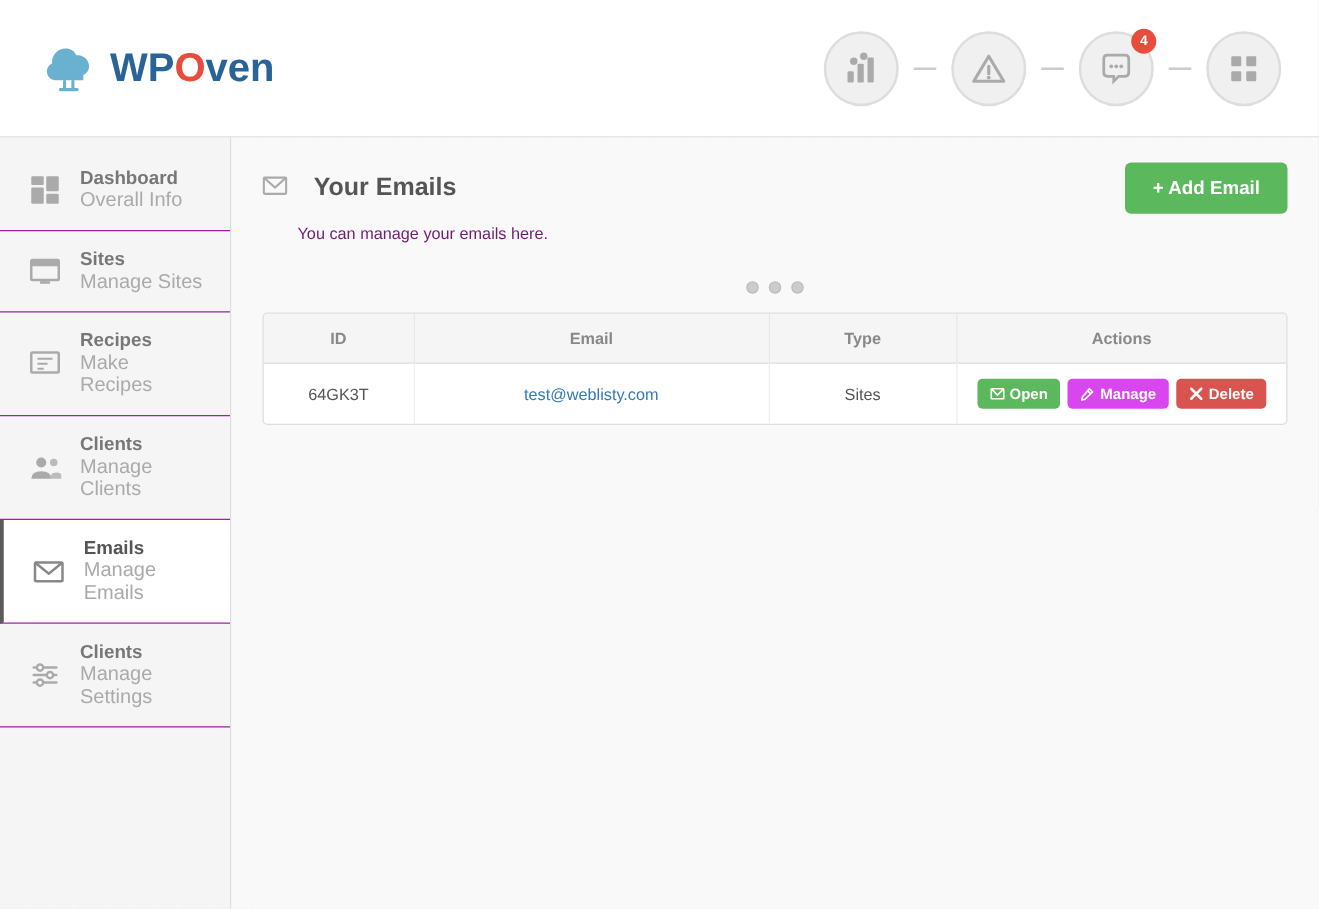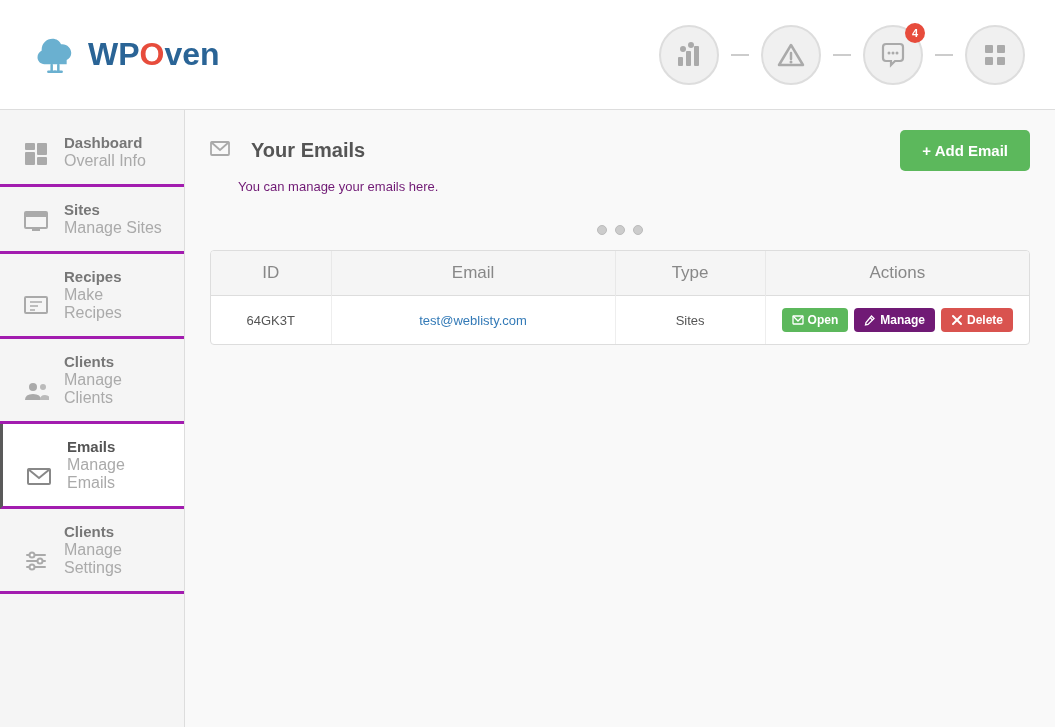--- a/index.html
+++ b/index.html
@@ -99,25 +99,25 @@
 
     
     .sidebar {
       width: 185px;
       background: #f5f5f5;
       border-right: 1px solid #ddd;
       padding-top: 10px;
     }
     .sidebar-item {
       display: flex;
-      align-items: flex-end;
+      align-items: center;
       gap: 12px;
       padding: 14px 20px;
       cursor: pointer;
-      border-bottom: 3px solid #a21caf;
+      border-bottom: 1px solid #a21caf;
       background: transparent;
     }
     .sidebar-item.active {
       background: #fff;
       border-left: 3px solid #5a5a5a;
     }
     .sidebar-item-icon {
       width: 32px;
       height: 32px;
       color: #999;
@@ -214,22 +214,22 @@
     table {
       width: 100%;
       border-collapse: collapse;
     }
     thead tr {
       background: #f5f5f5;
       border-bottom: 1px solid #ddd;
     }
     thead th {
       padding: 12px 16px;
-      font-size: 17px;
-      font-weight: 400;
+      font-size: 13px;
+      font-weight: 700;
       color: #888;
       text-align: center;
       border-right: 1px solid #e8e8e8;
     }
     thead th:last-child { border-right: none; }
     tbody tr {
       border-bottom: 1px solid #eee;
     }
     tbody tr:last-child { border-bottom: none; }
     tbody td {
@@ -257,21 +257,21 @@
       font-weight: 600;
       border: none;
       border-radius: 4px;
       cursor: pointer;
       display: flex;
       align-items: center;
       gap: 4px;
       color: #fff;
     }
     .btn-open { background: #5cb85c; }
-    .btn-manage { background: #701a75; }
+    .btn-manage { background: #d946ef; }
     .btn-delete { background: #d9534f; }
   </style>
 </head>
 <body>
 
 <div class="header">
   <div class="logo">
     <svg class="logo-icon" viewBox="0 0 60 60" fill="none" xmlns="http://www.w3.org/2000/svg">
       <path d="M44 36c3.3-1.4 5.5-4.6 5.5-8.3C49.5 22 44.8 17 38.7 17c-.5 0-1 0-1.5.1C35.6 13 31.6 10.5 27 10.5c-7.2 0-13 5.8-13 13 0 .4 0 .8.1 1.2C11.2 26.2 9 29.2 9 32.7c0 4.6 3.7 8.3 8.3 8.3H44z" fill="#6ab0d0" stroke="none"></path>
       <path d="M26 42 L26 50 M22 50 L30 50" stroke="#6ab0d0" stroke-width="3" stroke-linecap="round"></path>

